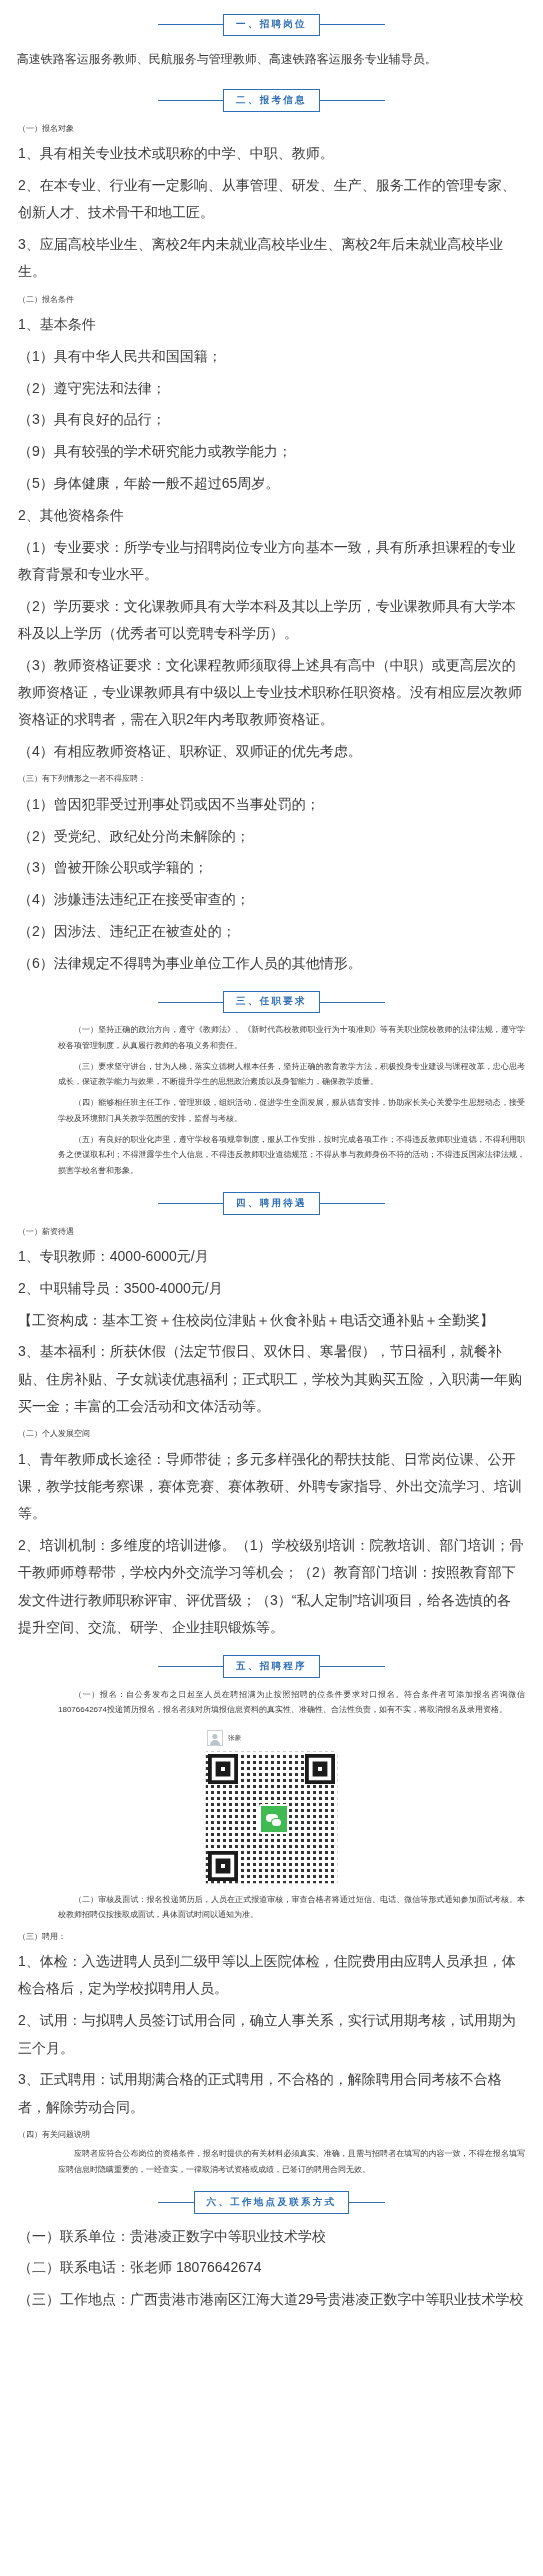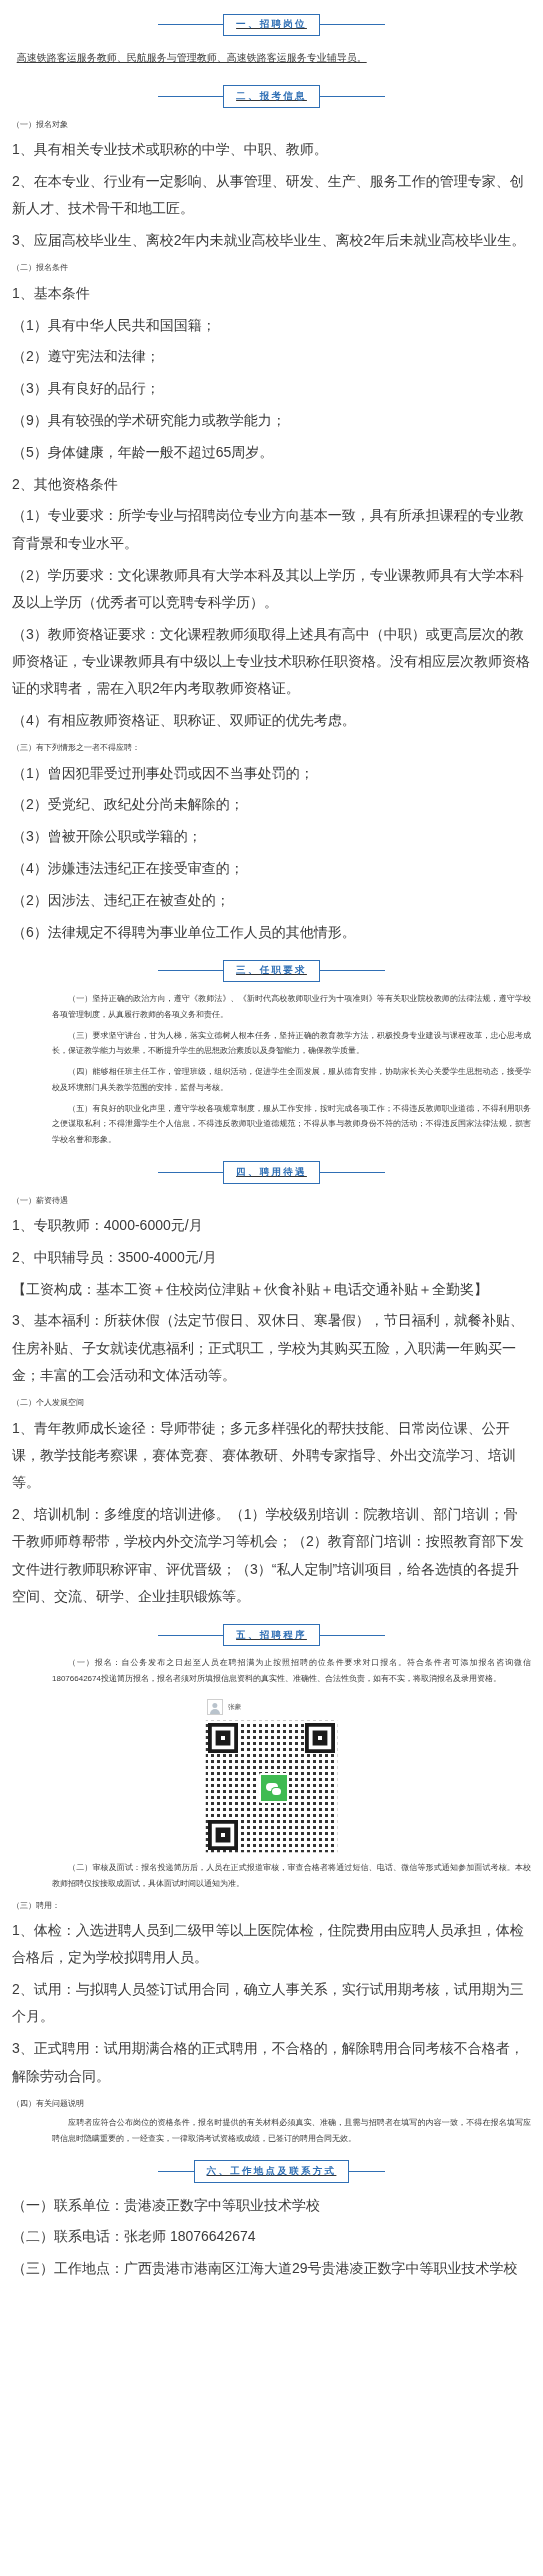--- a/index.html
+++ b/index.html
@@ -18,38 +18,37 @@
     margin: 0 auto;
     padding: 0 0 23px 0;
     box-sizing: border-box;
   }
   .section-title {
     display: flex;
     align-items: center;
     justify-content: space-between;
     margin: 13.6px auto 9px auto;
     width: 227px;
-    text-decoration: underline;
   }
   .section-title .bar {
     height: 0.8px;
     background: #2f6fb5;
     flex: 1;
   }
   .section-title .box {
     border: 0.8px solid #2f6fb5;
     color: #2f6fb5;
     font-size: 9.5px;
     letter-spacing: 2.3px;
     padding: 3.8px 12px;
     white-space: nowrap;
     font-weight: bold;
   }
   .body-wrap {
-    padding: 0 12px;
+    padding: 0 18px;
   }
   p.txt {
     font-size: 8px;
     line-height: 1.95;
     margin: 0 0 5.3px 0;
     text-align: justify;
     color: #3a3a3a;
   }
   p.indent {
     text-indent: 16px;
@@ -61,25 +60,24 @@
     line-height: 1.95;
     color: #3a3a3a;
   }
   p.head {
     font-size: 8px;
     line-height: 1.95;
     margin: 6px 0 3.8px 0;
     color: #3a3a3a;
   }
   .intro {
-    font-size: 10px;
+    font-size: 12px;
     line-height: 1.9;
     padding: 3px 16.7px 4.5px 16.7px;
     color: #3a3a3a;
-    text-decoration: underline;
   }
   .qr-block {
     display: flex;
     flex-direction: column;
     align-items: center;
     margin: 10.6px 0 7.6px 0;
   }
   .qr-card {
     width: 133px;
     background: #ffffff;

